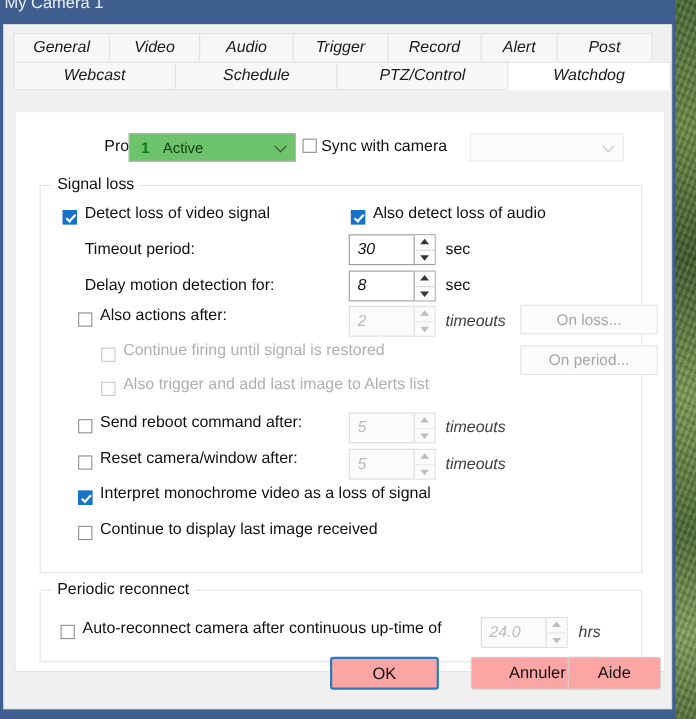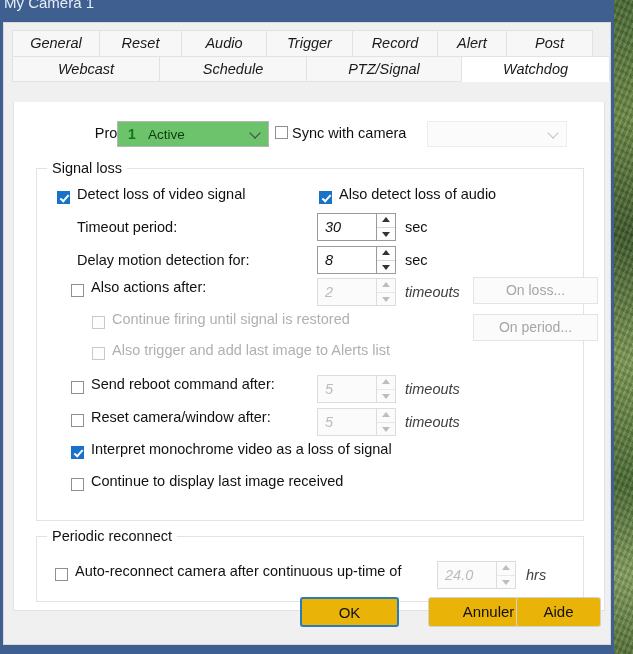--- a/index.html
+++ b/index.html
@@ -243,21 +243,21 @@
 
   
   #footer {
     position: absolute;
     left: 0; bottom: 9px;
     width: 608px; height: 46px;
   }
   .dlg-btn {
     position: absolute; top: 8px;
     height: 30px;
-    background: #eab308;
+    background: #fca5a5;
     border: 1px solid #d2d2d2;
     border-radius: 3px;
     font-size: 15px;
     color: #111;
     text-align: center;
     line-height: 28px;
   }
   .dlg-btn.default { border: 2px solid #2a7bbd; }
   #btn-ok { left: 296px; width: 99px; }
   #btn-cancel { left: 404px; width: 121px; margin-left: 20px; }
@@ -272,31 +272,31 @@
 
   <div id="title-bar">
     <span>My Camera 1</span>
   </div>
 
   <div id="dialog">
 
     <div class="tab-strip">
       <div class="tab-row row1">
         <div class="tab" style="width:88px"><span>General</span></div>
-        <div class="tab" style="width:83px"><span>Reset</span></div>
+        <div class="tab" style="width:83px"><span>Video</span></div>
         <div class="tab" style="width:86px"><span>Audio</span></div>
         <div class="tab" style="width:87px"><span>Trigger</span></div>
         <div class="tab" style="width:86px"><span>Record</span></div>
         <div class="tab" style="width:70px"><span>Alert</span></div>
         <div class="tab" style="width:87px"><span>Post</span></div>
       </div>
       <div class="tab-row row2">
         <div class="tab" style="width:148px"><span>Webcast</span></div>
         <div class="tab" style="width:148px"><span>Schedule</span></div>
-        <div class="tab" style="width:156px"><span>PTZ/Signal</span></div>
+        <div class="tab" style="width:156px"><span>PTZ/Control</span></div>
         <div class="tab selected" style="width:149px"><span>Watchdog</span></div>
       </div>
     </div>
 
     <div id="page-body">
 
       <div id="profile-row">
         <div id="profile-label" class="lbl">Profile:</div>
         <div id="profile-combo">
           <div id="profile-num">1</div>

